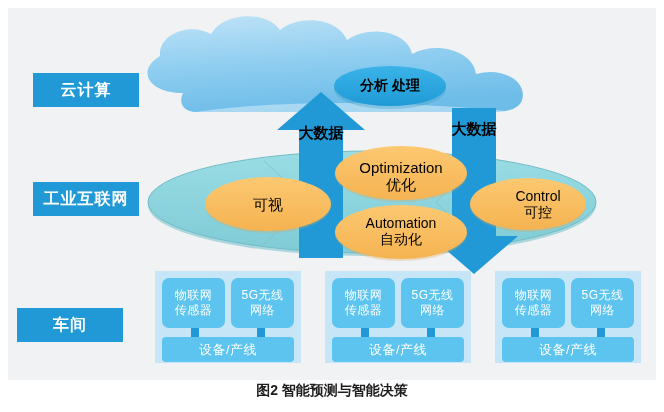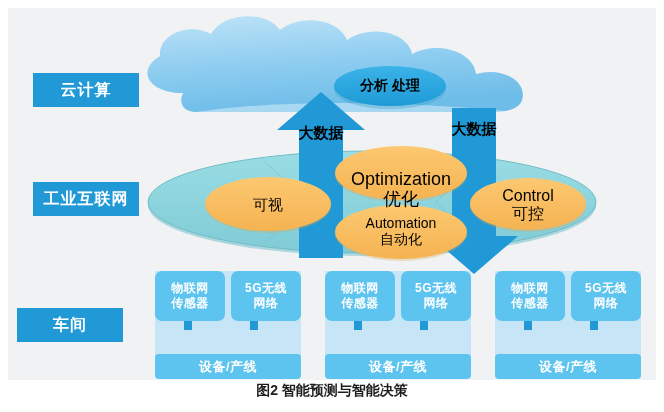--- a/index.html
+++ b/index.html
@@ -25,46 +25,46 @@
 
   .txt{
     position:absolute;color:#000000;text-align:center;
     display:flex;flex-direction:column;align-items:center;justify-content:center;
     pointer-events:none;line-height:1.12;
   }
   #t-analysis{left:330px;top:64px;width:104px;height:28px;font-size:14px;font-weight:bold;}
   #t-bigdata-left{left:270px;top:114px;width:86px;height:22px;font-size:15px;font-weight:bold;}
   #t-bigdata-right{left:423px;top:110px;width:86px;height:22px;font-size:15px;font-weight:bold;}
   #t-monitoring{left:200px;top:178px;width:120px;height:38px;font-size:15px;}
-  #t-optimization{left:331px;top:162px;width:124px;height:38px;font-size:18px;}
+  #t-optimization{left:331px;top:150px;width:124px;height:38px;font-size:15px;}
   #t-automation{left:331px;top:205px;width:124px;height:38px;font-size:14px;}
-  #t-control{left:465px;top:178px;width:110px;height:38px;font-size:16px;}
+  #t-control{left:475px;top:178px;width:110px;height:38px;font-size:14px;}
 
   .workshop{
     position:absolute;top:263px;width:146px;height:92px;
-    background:#c6e6f8;box-sizing:border-box;font-weight:bold;
+    background:#c6e6f8;box-sizing:border-box;padding:7px;
   }
   #ws-0{left:147px;}
   #ws-1{left:317px;}
   #ws-2{left:487px;}
   .ws-top{display:flex;gap:6px;height:50px;}
   .ws-cell{
     flex:1;background:#5cc4ef;border-radius:7px;color:#ffffff;
     display:flex;flex-direction:column;align-items:center;justify-content:center;
     font-size:12px;line-height:1.25;letter-spacing:0.5px;
   }
   .ws-connectors{position:relative;height:9px;}
   .ws-connectors i{
     position:absolute;top:0;width:8px;height:9px;background:#2199d6;display:block;
   }
   .ws-connectors i.c1{left:29px;}
   .ws-connectors i.c2{left:95px;}
   .ws-bottom{
     height:25px;background:#5cc4ef;border-radius:4px;color:#ffffff;
-    display:flex;align-items:center;justify-content:center;font-size:13px;letter-spacing:0.5px;margin-top:24px;
+    display:flex;align-items:center;justify-content:center;font-size:13px;letter-spacing:0.5px;
   }
   #caption{
     position:absolute;left:0;top:382px;width:664px;text-align:center;
     font-family:Liberation Sans, sans-serif;
     font-size:14px;color:#1d1d1d;font-weight:bold;
   }
 </style>
 </head>
 <body>
 

